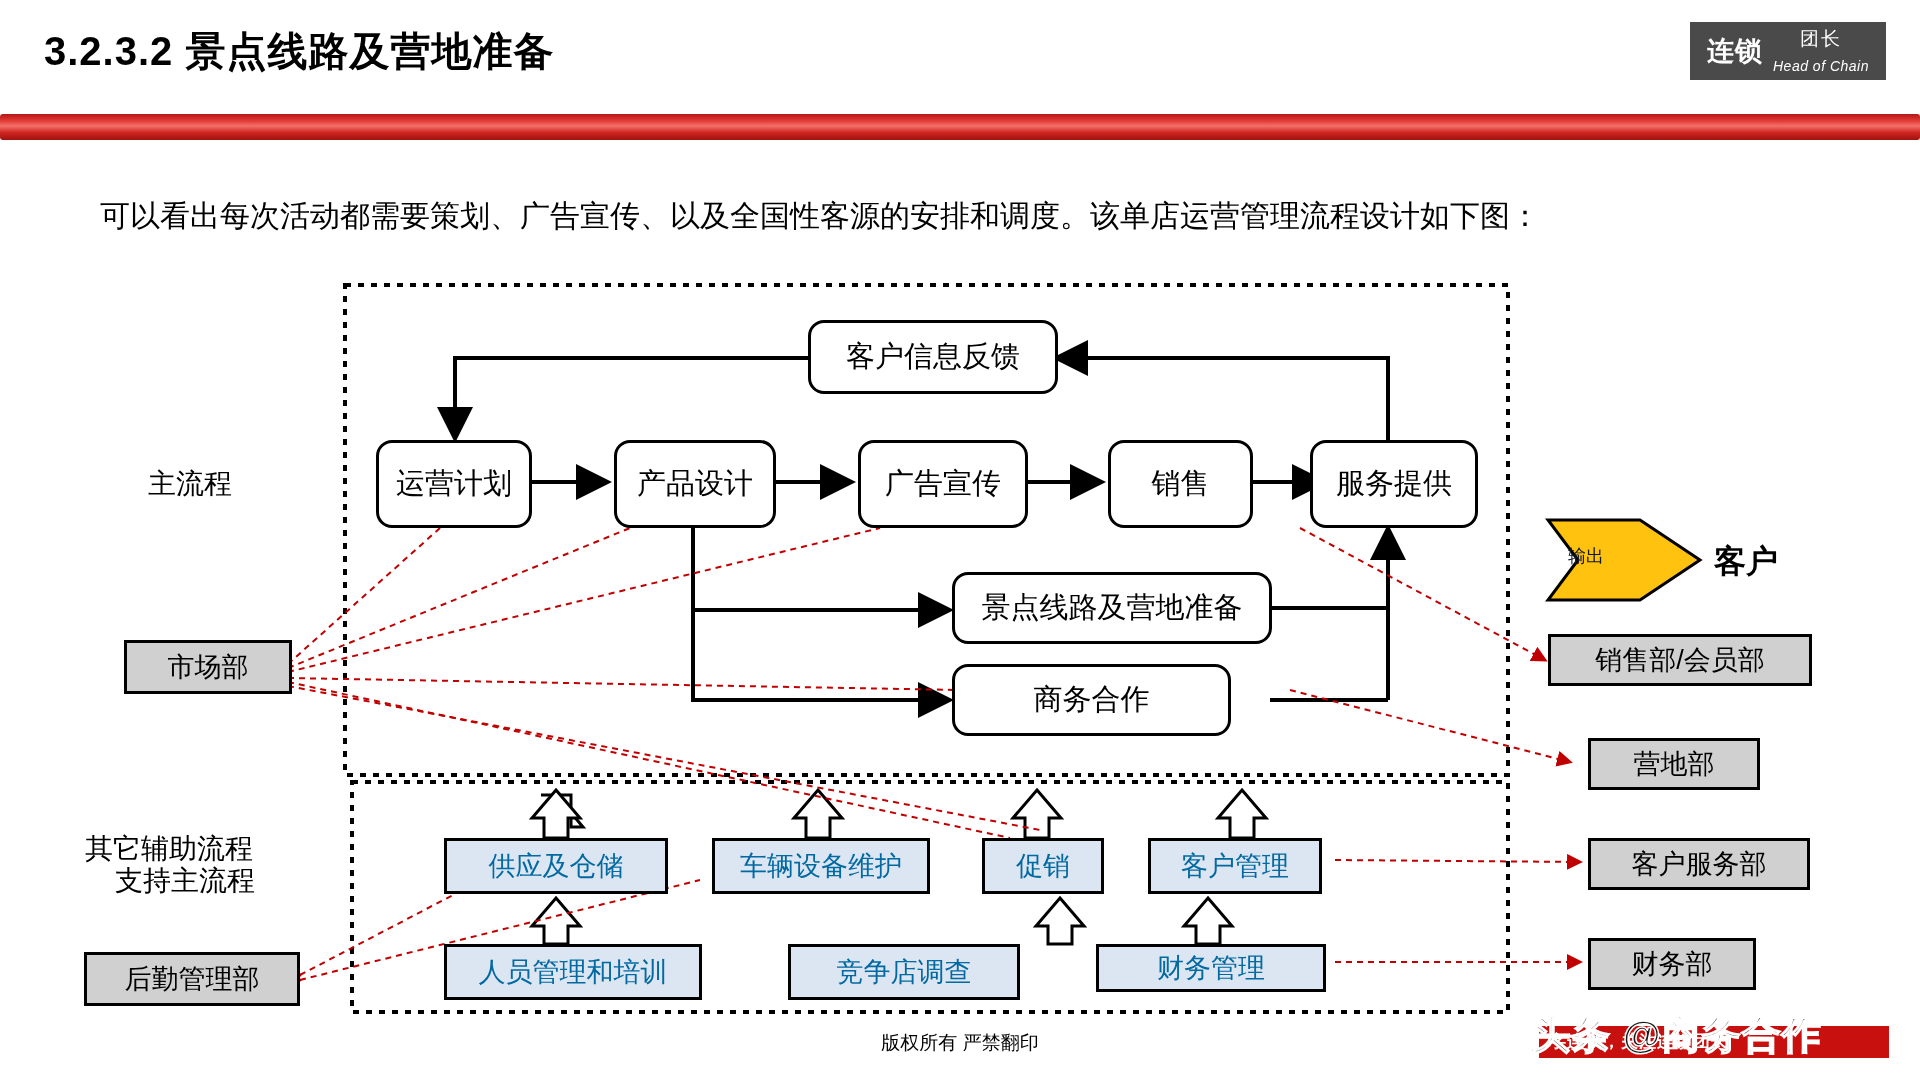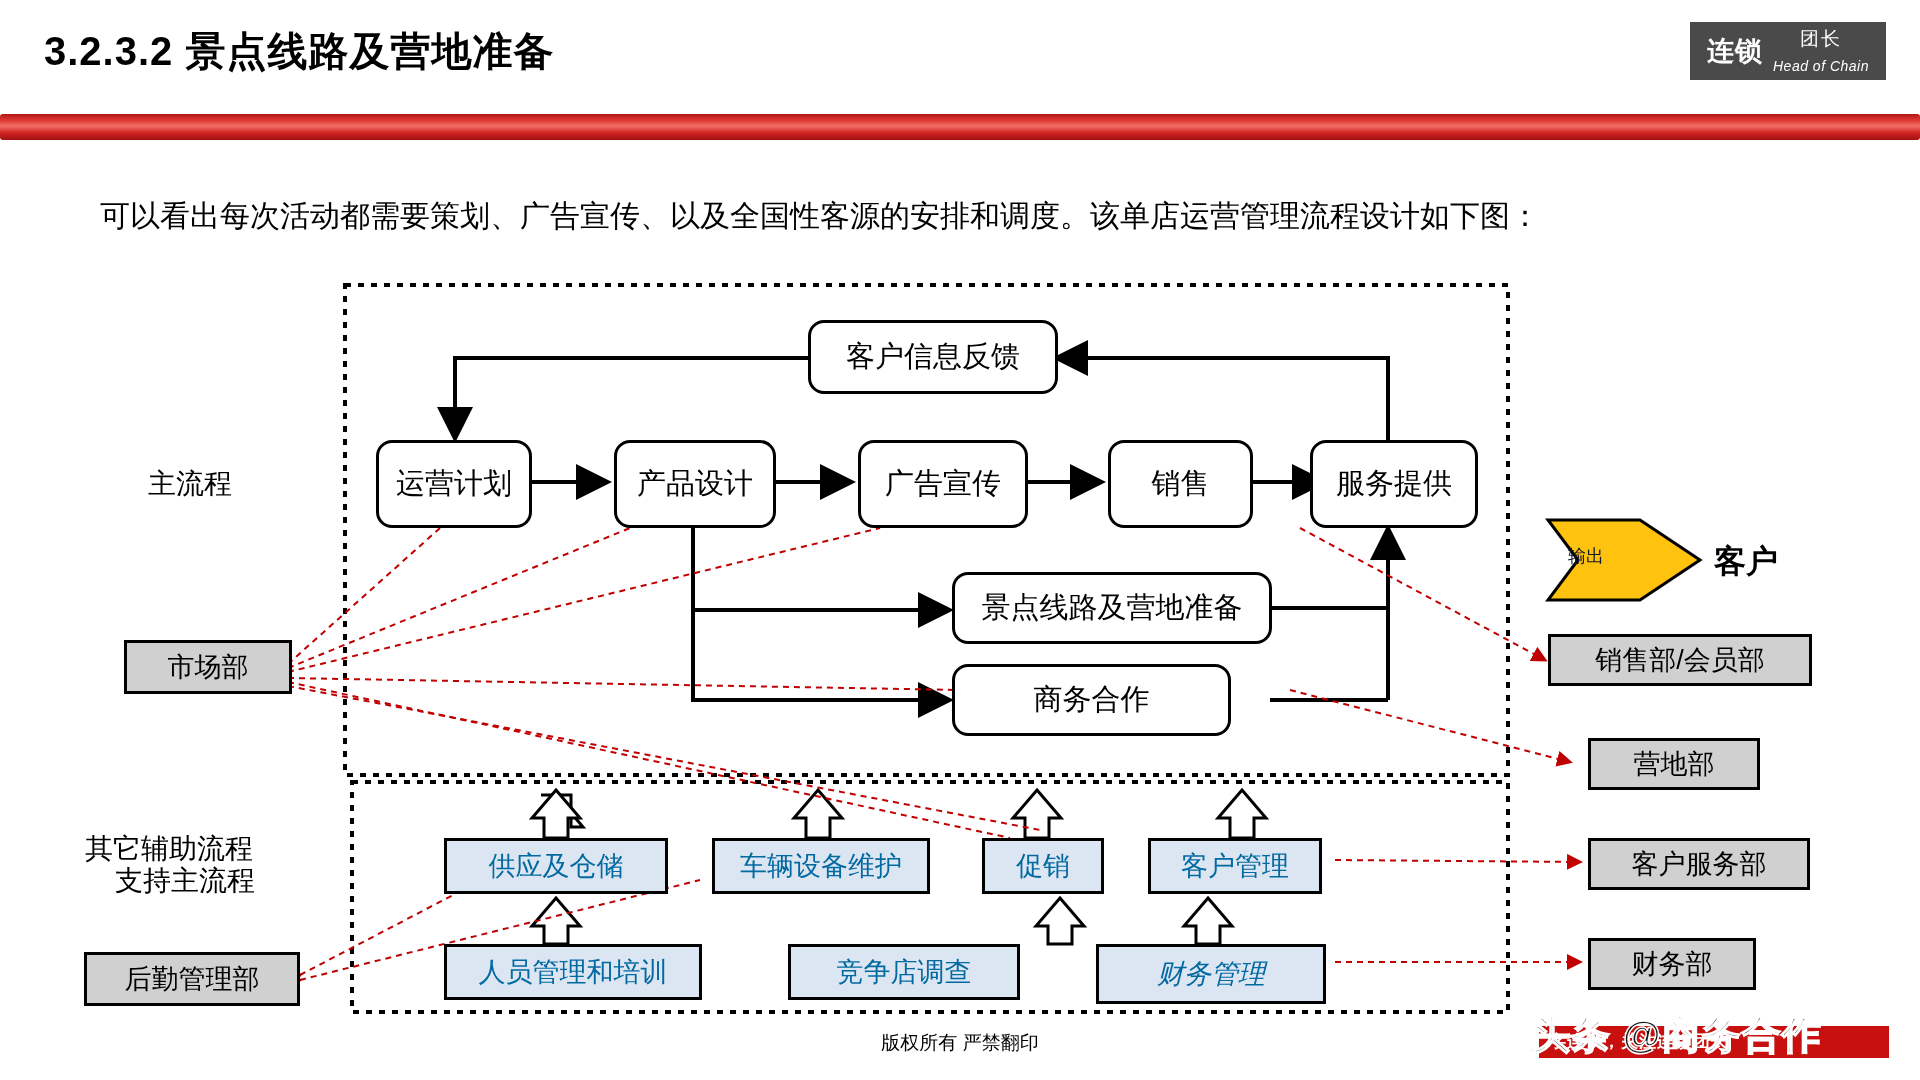--- a/index.html
+++ b/index.html
@@ -205,21 +205,21 @@
   <div class="rbox" style="left:952px;top:572px;width:320px;height:72px;">景点线路及营地准备</div>
   <div class="rbox" style="left:952px;top:664px;width:279px;height:72px;">商务合作</div>
 
   <div class="bbox" style="left:444px;top:838px;width:224px;height:56px;">供应及仓储</div>
   <div class="bbox" style="left:712px;top:838px;width:218px;height:56px;">车辆设备维护</div>
   <div class="bbox" style="left:982px;top:838px;width:122px;height:56px;">促销</div>
   <div class="bbox" style="left:1148px;top:838px;width:174px;height:56px;">客户管理</div>
 
   <div class="bbox" style="left:444px;top:944px;width:258px;height:56px;">人员管理和培训</div>
   <div class="bbox" style="left:788px;top:944px;width:232px;height:56px;">竞争店调查</div>
-  <div class="bbox" style="left:1096px;top:944px;width:230px;height:60px;font-style:italic;">财务管理</div>
+  <div class="bbox" style="left:1096px;top:944px;width:230px;height:48px;">财务管理</div>
 
   <div class="gbox" style="left:124px;top:640px;width:168px;height:54px;">市场部</div>
   <div class="gbox" style="left:84px;top:952px;width:216px;height:54px;">后勤管理部</div>
 
   <div class="gbox" style="left:1548px;top:634px;width:264px;height:52px;">销售部/会员部</div>
   <div class="gbox" style="left:1588px;top:738px;width:172px;height:52px;">营地部</div>
   <div class="gbox" style="left:1588px;top:838px;width:222px;height:52px;">客户服务部</div>
   <div class="gbox" style="left:1588px;top:938px;width:168px;height:52px;">财务部</div>
 
   <div class="outlabel" style="left:1568px;top:544px;">输出</div>

